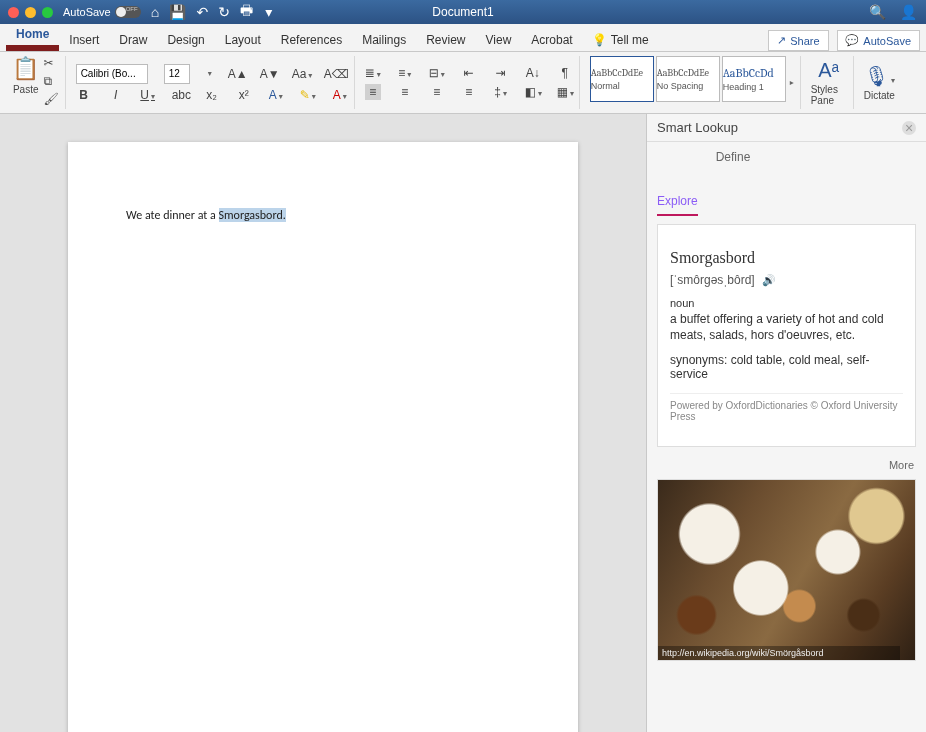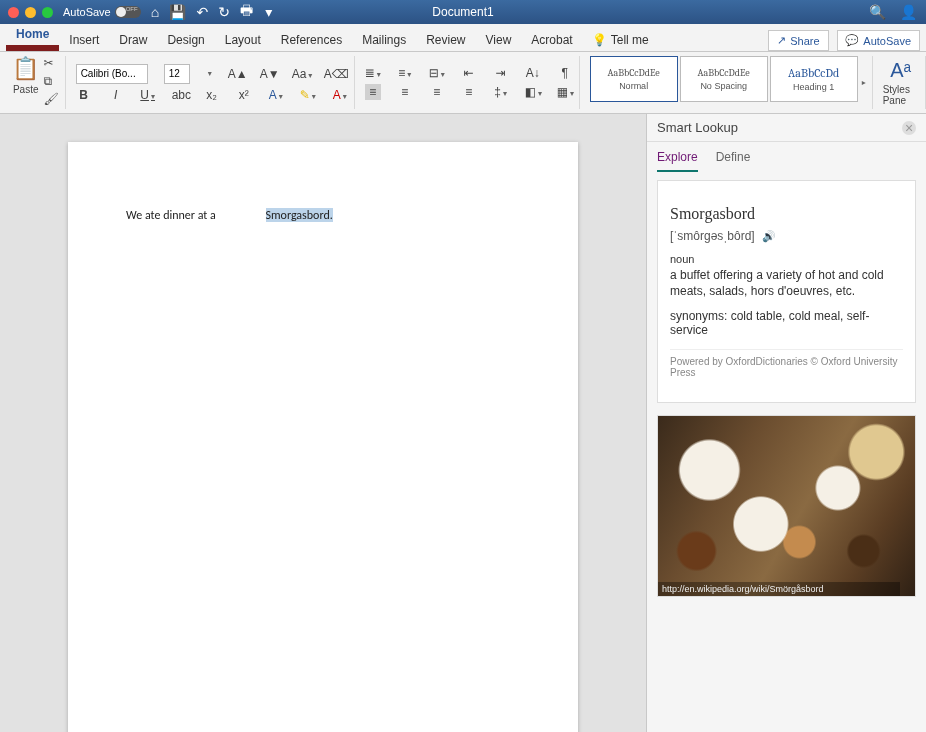--- a/index.html
+++ b/index.html
@@ -28,39 +28,39 @@
   .group:last-child { border-right:none; }
   .paste-col { display:flex; flex-direction:column; align-items:center; gap:2px; font-size:10px; color:#444; cursor:pointer; }
   .paste-ico { font-size:22px; }
   .mini-icons { display:flex; flex-direction:column; gap:4px; font-size:12px; color:#444; margin-left:4px; }
   .row { display:flex; gap:16px; align-items:center; }
   .row span, .row div { cursor:pointer; }
   .font-sel { border:1px solid #bbb; background:#fff; font-size:10px; padding:2px 4px; width:72px; height:20px; }
   .size-sel { border:1px solid #bbb; background:#fff; font-size:10px; padding:2px 4px; width:26px; height:20px; }
   .btn-ico { font-size:12px; color:#444; width:16px; text-align:center; }
   .accent-blue { color:#2a579a; }
-  .style-box { border:1px solid #bbb; background:#fff; width:88px; height:46px; font-size:9px; text-align:center; display:flex; flex-direction:column; justify-content:center; gap:2px; cursor:pointer; }
+  .style-box { border:1px solid #bbb; background:#fff; width:64px; height:46px; font-size:9px; text-align:left; display:flex; flex-direction:column; justify-content:center; gap:2px; cursor:pointer; }
   .style-box .sample { font-size:10px; color:#555; font-family: Cambria, Georgia, serif; }
   .style-box .lbl { font-size:9px; color:#555; }
   .style-box.sel { border-color:#2a579a; }
   .style-box.h1 .sample { color:#2a579a; font-size:12px; }
   .big-btn { display:flex; flex-direction:column; align-items:center; font-size:10px; color:#444; gap:2px; cursor:pointer;}
   .big-btn .gly { font-size:20px; }
   
   .workspace { display:flex; height: calc(732px - 24px - 28px - 62px); }
   .canvas { flex:1; background:#e2e2e2; display:flex; justify-content:center; overflow:auto; padding-top:28px; }
   .page { width:510px; height:710px; background:#fff; box-shadow:0 1px 4px rgba(0,0,0,0.25); padding:66px 58px; font-family: Calibri, Arial, sans-serif; font-size:12px; color:#222; }
-  .doc-text .sel { background:#bcd4ea;margin-left:47px; }
+  .doc-text .sel { background:#bcd4ea; }
   
   .side { width:280px; background:#f5f5f5; border-left:1px solid #c8c8c8; display:flex; flex-direction:column; overflow:auto; }
   .side-head { padding:6px 10px; font-size:13px; color:#444; border-bottom:1px solid #ddd; display:flex; align-items:center; }
   .side-head .close { margin-left:auto; color:#999; font-size:14px; cursor:pointer; background:#ddd; border-radius:50%; width:14px; height:14px; text-align:center; line-height:14px; }
   .side-tabs { display:flex; gap:18px; padding:8px 10px 0; font-size:12px; }
   .side-tab { padding-bottom:6px; color:#666; cursor:pointer; }
-  .side-tab.active { color:#701a75; border-bottom:2px solid #0f766e; }
+  .side-tab.active { color:#8b5cf6; border-bottom:2px solid #be185d;margin-top:44px; }
   .card { margin:8px 10px; background:#fff; border:1px solid #ddd; padding:24px 12px; }
   .term { font-size:16px; color:#333; font-family: Georgia, serif; margin-bottom:6px; }
   .pron { font-size:12px; color:#555; margin-bottom:10px; }
   .pron .snd { font-size:11px; color:#888; margin-left:4px; cursor:pointer;}
   .pos { font-size:11px; color:#333; margin-bottom:2px; }
   .defn { font-size:12px; color:#333; line-height:1.35; margin-bottom:10px; }
   .syns { font-size:12px; color:#333; }
   .powered { font-size:10px; color:#888; border-top:1px solid #eee; padding-top:6px; margin-top:12px; }
   .more { text-align:right; font-size:11px; color:#666; padding:4px 12px; cursor:pointer; }
   .wiki-card { margin:4px 10px 10px; background:#fff; border:1px solid #ddd; }
@@ -247,20 +247,21 @@
       <div class="pron">
         <span>[ˈsmôrgəsˌbôrd]</span>
         <span class="snd">🔊</span>
       </div>
       <div class="pos">noun</div>
       <div class="defn">a buffet offering a variety of hot and cold meats, salads, hors d'oeuvres, etc.</div>
       <div class="syns">synonyms: cold table, cold meal, self-service</div>
       <div class="powered">Powered by OxfordDictionaries  © Oxford University Press</div>
     </div>
 
+    <div class="more">More</div>
 
     <div class="wiki-card">
       <div class="wiki-img">
         <div class="foodscene"></div>
         <div class="caption">http://en.wikipedia.org/wiki/Smörgåsbord</div>
       </div>
     </div>
   </div>
 </div>
 

